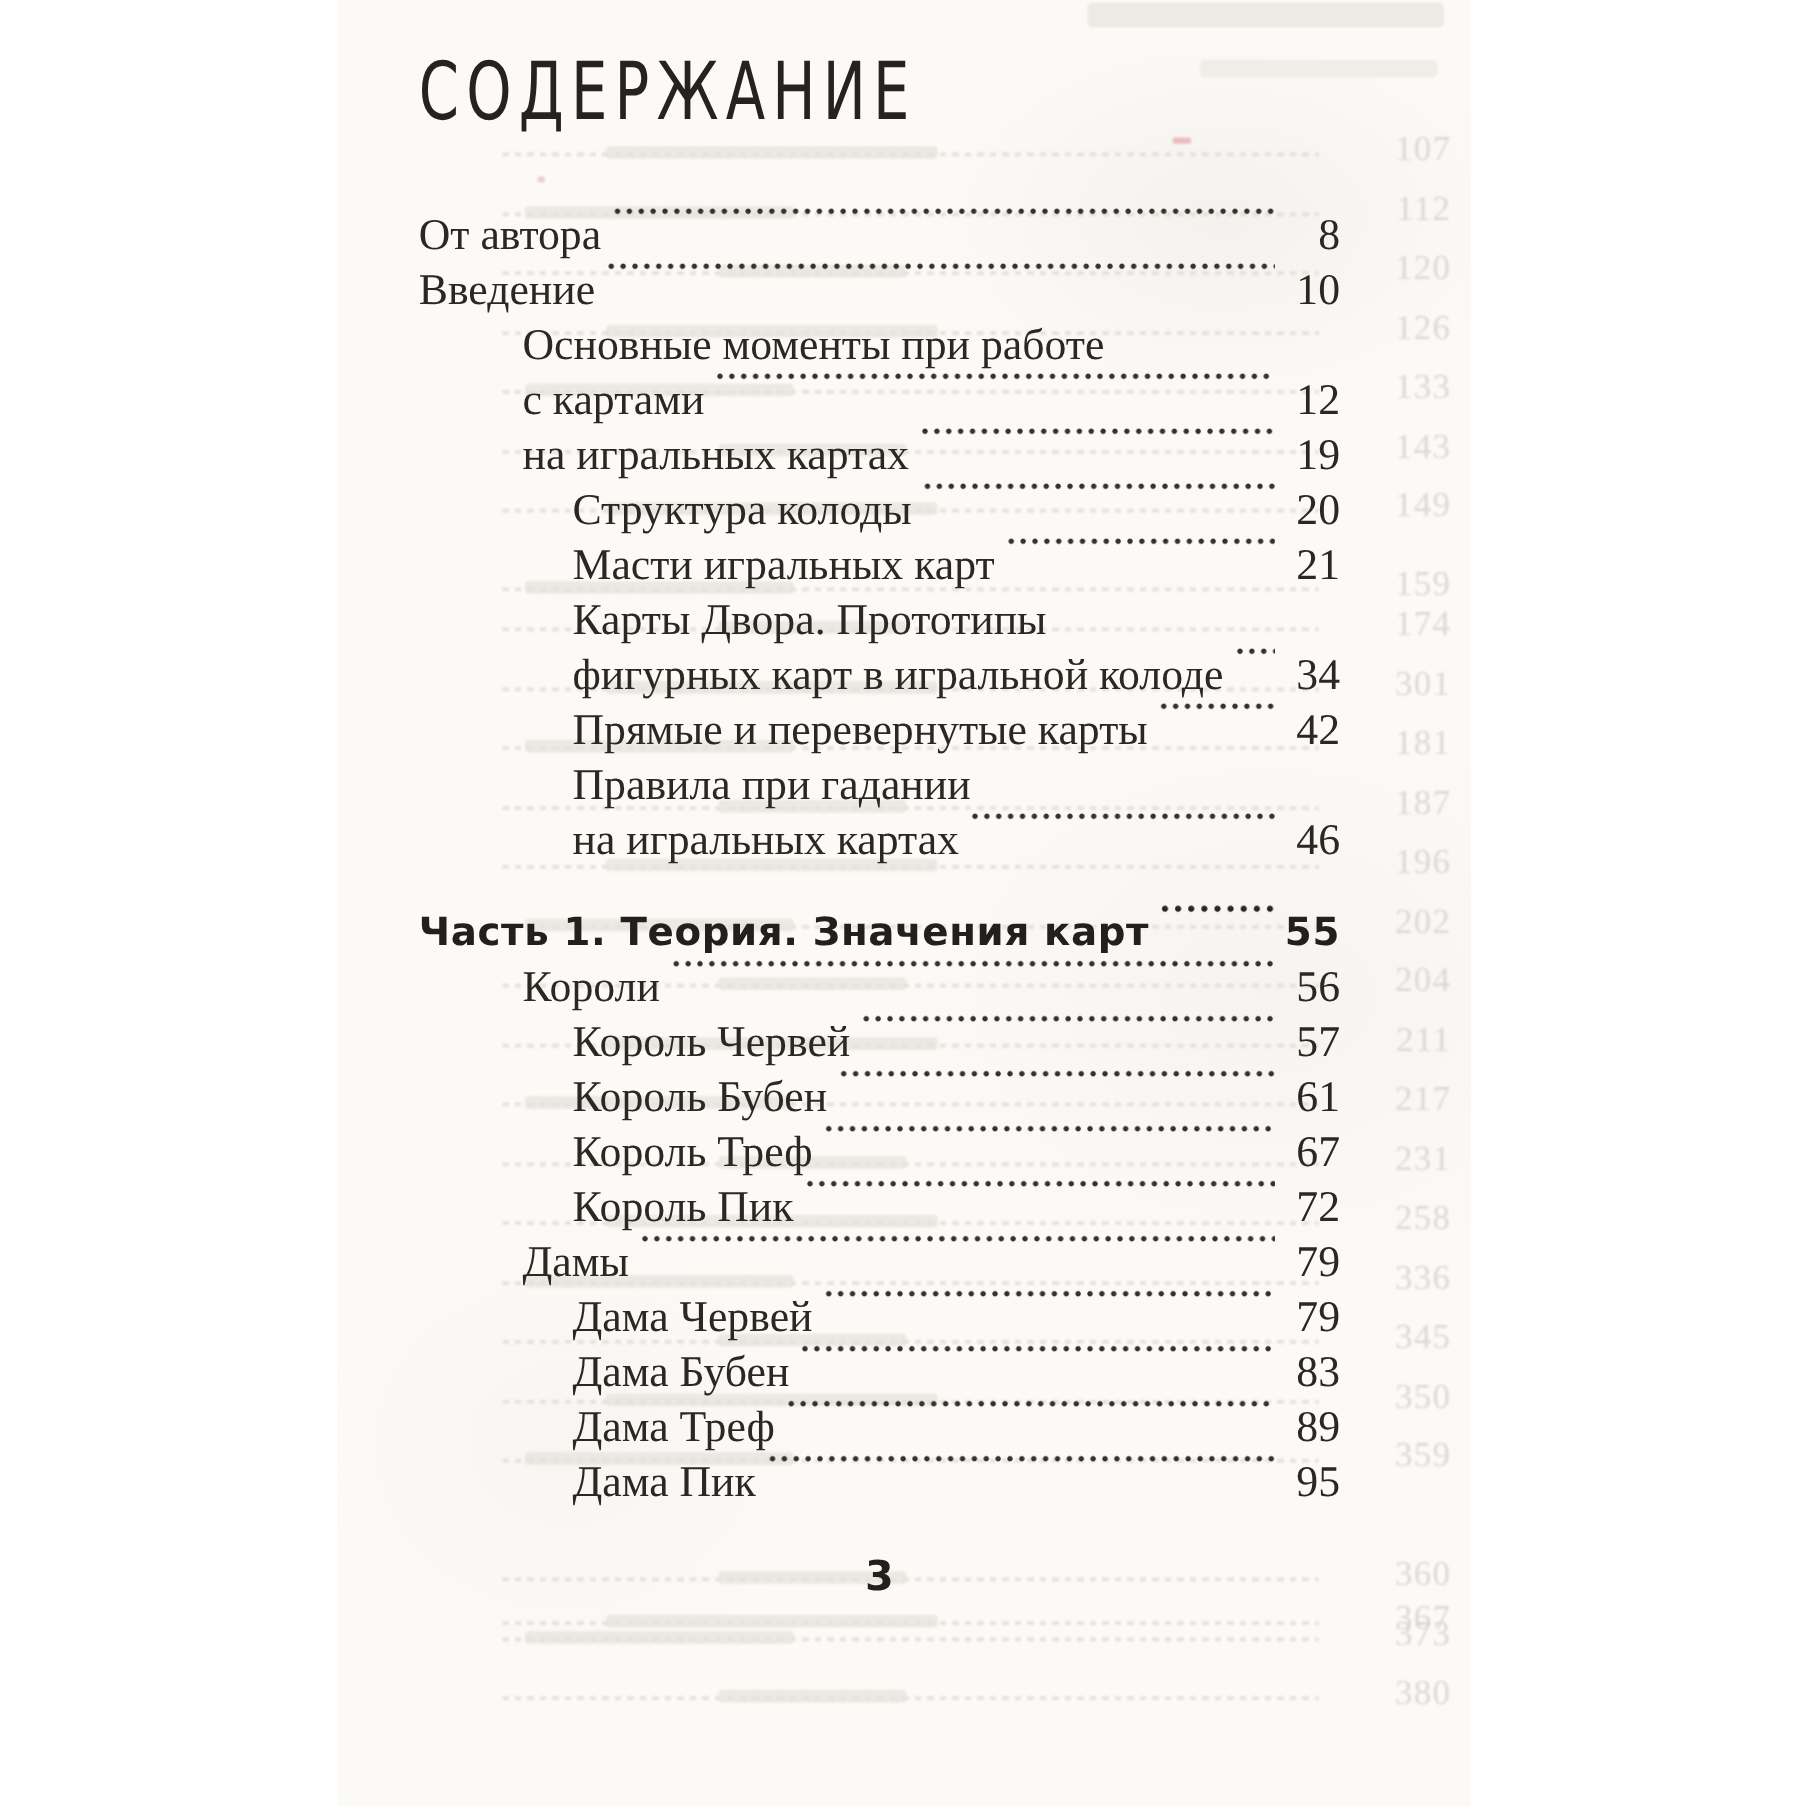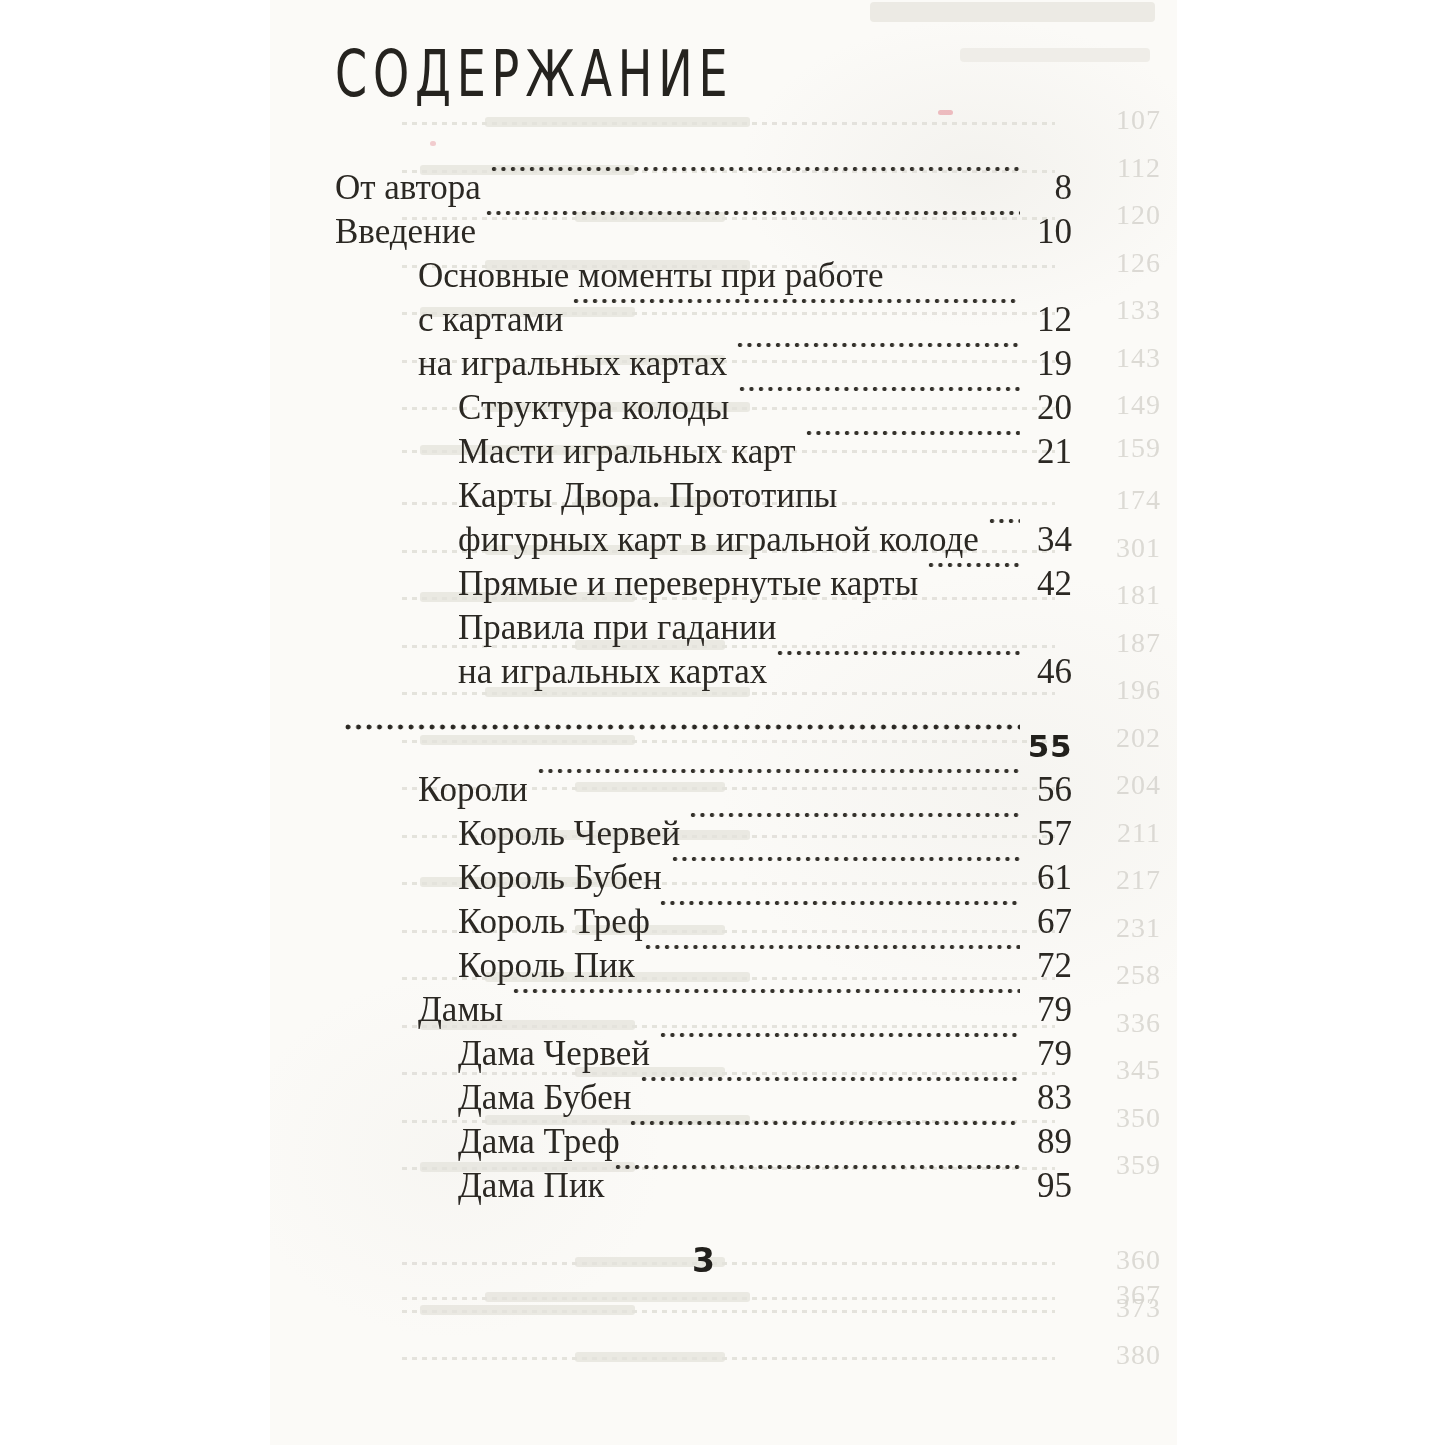--- a/index.html
+++ b/index.html
@@ -118,21 +118,21 @@
     <span class="bleed-line"></span>
     <span class="bleed-num">143</span>
   </div>
 
   <div class="bleed-row" style="top: 393px;">
     <span class="bleed-word"></span>
     <span class="bleed-line"></span>
     <span class="bleed-num">149</span>
   </div>
 
-  <div class="bleed-row" style="top: 436px; text-align: center;">
+  <div class="bleed-row" style="top: 456px; text-align: center;">
     <span class="bleed-word"></span>
     <span class="bleed-line"></span>
     <span class="bleed-num">159</span>
   </div>
 
   <div class="bleed-row" style="top: 488px;">
     <span class="bleed-word"></span>
     <span class="bleed-line"></span>
     <span class="bleed-num">174</span>
   </div>
@@ -315,20 +315,21 @@
 
   </div>
 
   <div class="toc-row lvl2">
     <span class="toc-label">на игральных картах</span>
     <span class="toc-leader"></span>
     <span class="toc-num">46</span>
   </div>
 
   <div class="toc-row lvl0 part">
+    <span class="toc-label">Часть 1. Теория. Значения карт</span>
     <span class="toc-leader"></span>
     <span class="toc-num">55</span>
   </div>
 
   <div class="toc-row lvl1">
     <span class="toc-label">Короли</span>
     <span class="toc-leader"></span>
     <span class="toc-num">56</span>
   </div>
 

